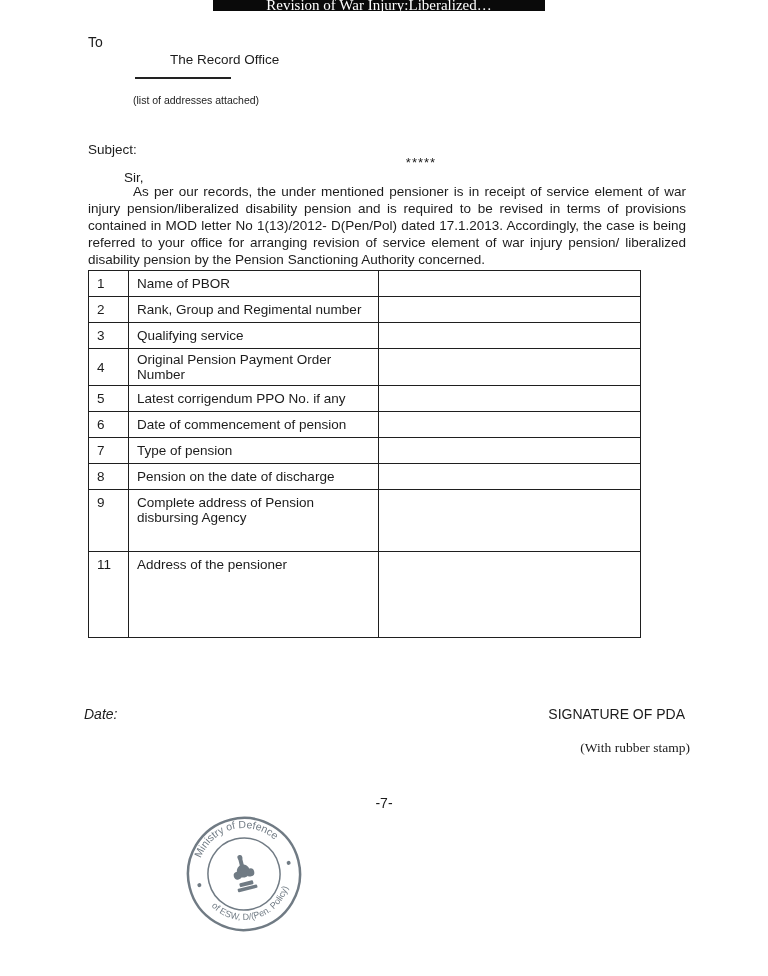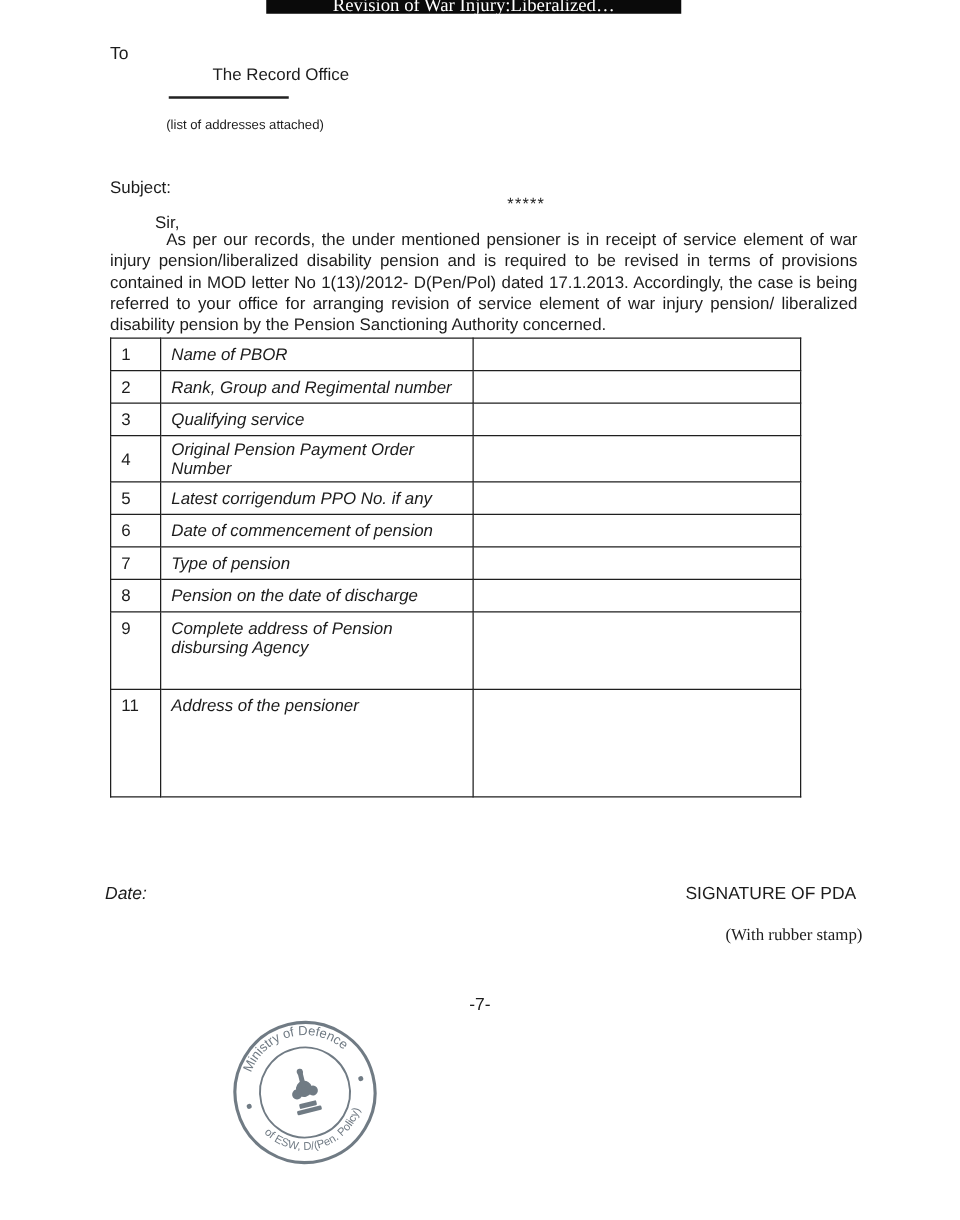--- a/index.html
+++ b/index.html
@@ -53,21 +53,21 @@
     border-collapse: collapse;
     font-size: 13.5px;
     table-layout: fixed;
   }
   table.form-table td {
     border: 1.5px solid #1f1f1f;
     padding: 3px 8px;
     vertical-align: middle;
   }
   td.no { width: 40px; }
-  td.label { width: 250px; font-style: italic; }
+  td.label { width: 250px; }
   td.value { width: 262px; }
   tr.std td { height: 26px; }
   tr.tall9 td { height: 62px; vertical-align: top; padding-top: 5px; }
   tr.tall11 td { height: 86px; vertical-align: top; padding-top: 5px; }
   .date-label { position: absolute; left: 84px; top: 706px; font-size: 14px; font-style: italic; }
   .signature { position: absolute; right: 83px; top: 706px; font-size: 14px; }
   .rubber-stamp { position: absolute; right: 78px; top: 740px; font-size: 13.5px; font-family: Liberation Serif, serif; }
   .page-number {
     position: absolute; left: 0; right: 0; top: 795px;
     text-align: center; font-size: 14px;

